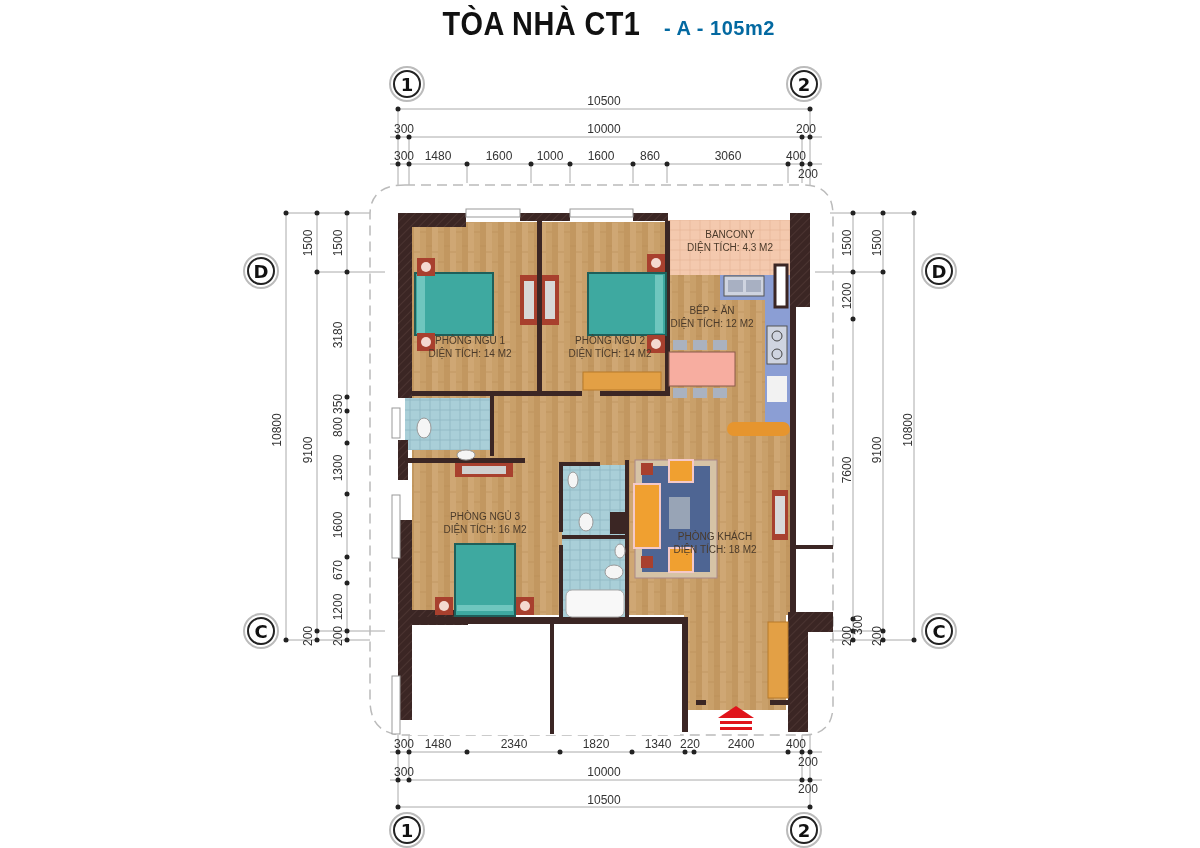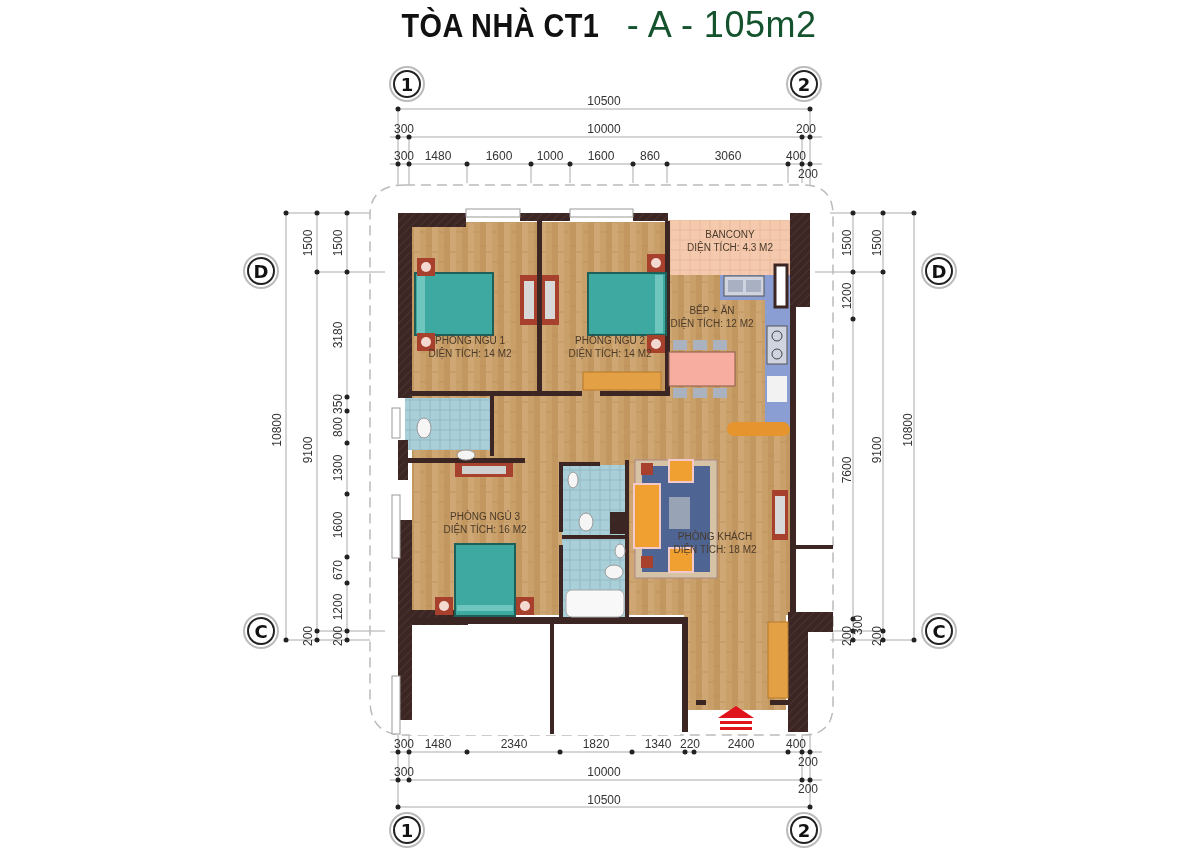--- a/index.html
+++ b/index.html
@@ -1,19 +1,19 @@
 <!DOCTYPE html>
 <html><head>
 <meta charset="utf-8">
 <style>
   html, body { margin:0; padding:0; background:#ffffff; }
   body { width:1200px; height:848px; position:relative; overflow:hidden; font-family:"Liberation Sans", sans-serif; }
   .title { position:absolute; top:4px; left:0; width:1200px; text-align:center; font-size:34px; font-weight:bold; letter-spacing:0.5px; }
   .title .t-black { color:#111; font-family:"Liberation Sans", sans-serif; transform:scaleX(0.85); display:inline-block; }
-  .title .t-red { color:#14532d; font-weight:normal; font-size:36px; }
+  .title .t-red { color:#0369a1; font-weight:bold; font-size:20px; }
   svg { position:absolute; left:0; top:0; }
   .dim { font-family:"Liberation Sans", sans-serif; font-size:12px; fill:#333; }
   .room-label { font-family:"Liberation Sans", sans-serif; font-size:10px; fill:#4a3a2a; }
   .grid-label { font-family:"DejaVu Sans", sans-serif; font-size:18px; font-weight:bold; fill:#111; }
 </style>
 </head>
 <body>
 
 <div class="title">
   <span class="t-black">TÒA NHÀ CT1</span><span class="t-red"> - A - 105m2</span>

